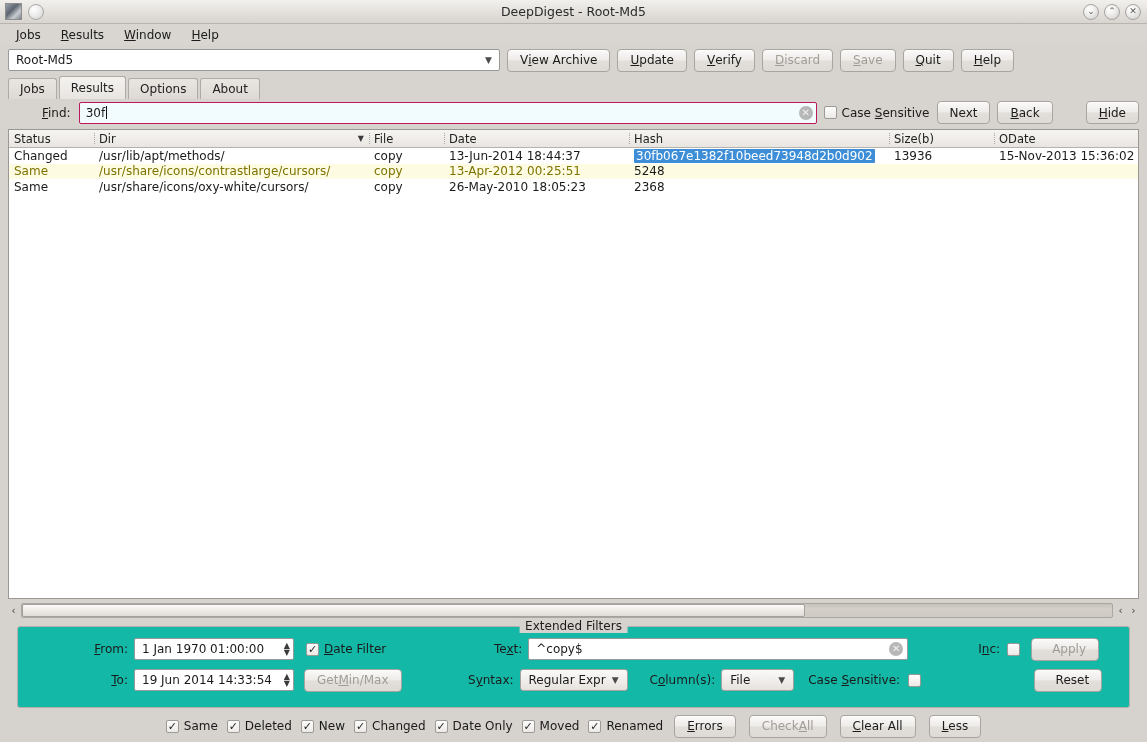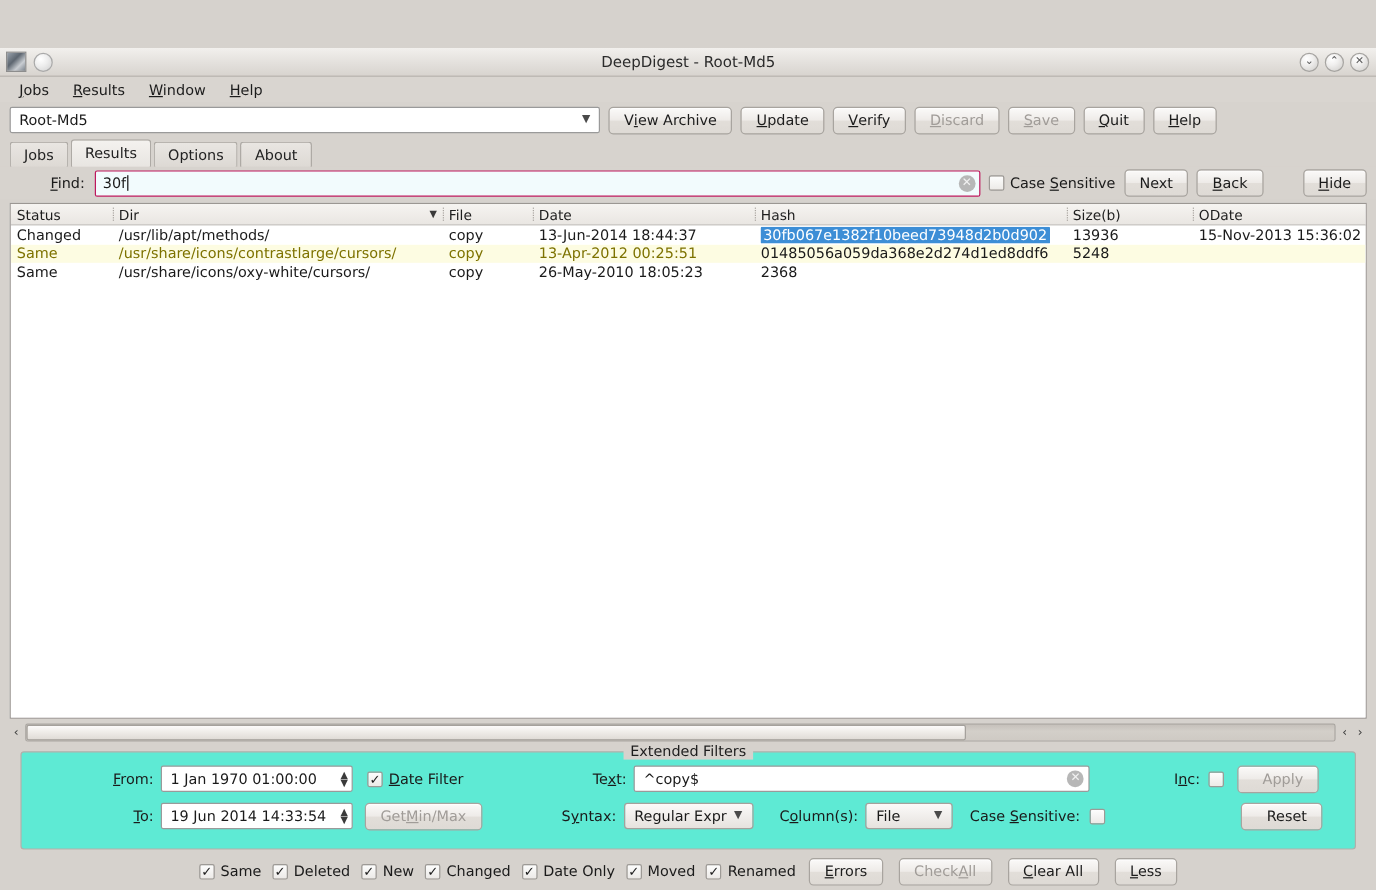--- a/index.html
+++ b/index.html
@@ -12,21 +12,21 @@
     color: #1a1a1a;
     background: #d6d2cd;
   }
   .app { width: 1147px; height: 742px; position: relative; display: flex; flex-direction: column; }
 
   
   .titlebar {
     height: 24px; flex: 0 0 24px;
     background: linear-gradient(to bottom, #f2f0ed 0%, #e3e0dc 55%, #d8d4cf 100%);
     border-bottom: 1px solid #b9b4ae;
-    display: flex; align-items: center; position: relative; margin-top: 40px;
+    display: flex; align-items: center; position: relative;
   }
   .tb-left { display: flex; align-items: center; gap: 6px; padding-left: 5px; }
   .tb-appicon {
     width: 17px; height: 17px;
     background: linear-gradient(135deg,#9aa3ad 0%, #5d6670 40%, #c9cdd2 70%, #7a828b 100%);
     border: 1px solid #8d8d8d;
   }
   .tb-round {
     width: 16px; height: 16px; border-radius: 50%;
     background: radial-gradient(circle at 35% 30%, #ffffff 0%, #ededed 45%, #cfcfcf 100%);
@@ -224,21 +224,21 @@
     border-radius: 2px;
   }
 
   
   .filters {
     flex: 0 0 82px;
     margin: 4px 17px 0 17px;
     border: 1px solid #b3afaa;
     border-radius: 3px;
     position: relative;
-    background: #5eead4;
+    background: #14b8a6;
     padding: 9px 10px 6px 10px;
   }
   .grouplabel {
     position: absolute; top: -8px; left: 50%;
     transform: translateX(-50%);
     background: #d6d2cd;
     padding: 0 6px;
     font-size: 12px; color: #1d1d1d;
   }
   .frow { display: flex; align-items: center; height: 26px; }
@@ -381,21 +381,20 @@
         <div class="cell c-hash"><span class="sel">30fb067e1382f10beed73948d2b0d902</span></div>
         <div class="cell c-size">13936</div>
         <div class="cell c-odate">15-Nov-2013 15:36:02</div>
       </div>
 
       <div class="row alt">
         <div class="cell c-status">Same</div>
         <div class="cell c-dir">/usr/share/icons/contrastlarge/cursors/</div>
         <div class="cell c-file">copy</div>
         <div class="cell c-date">13-Apr-2012 00:25:51</div>
-        <div class="cell c-hash" style="color:#1a1a1a;">01485056a059da368e2d274d1ed8ddf6</div>
         <div class="cell c-size" style="color:#1a1a1a;">5248</div>
         <div class="cell c-odate"></div>
       </div>
 
       <div class="row">
         <div class="cell c-status">Same</div>
         <div class="cell c-dir">/usr/share/icons/oxy-white/cursors/</div>
         <div class="cell c-file">copy</div>
         <div class="cell c-date">26-May-2010 18:05:23</div>
         <div class="cell c-size">2368</div>

